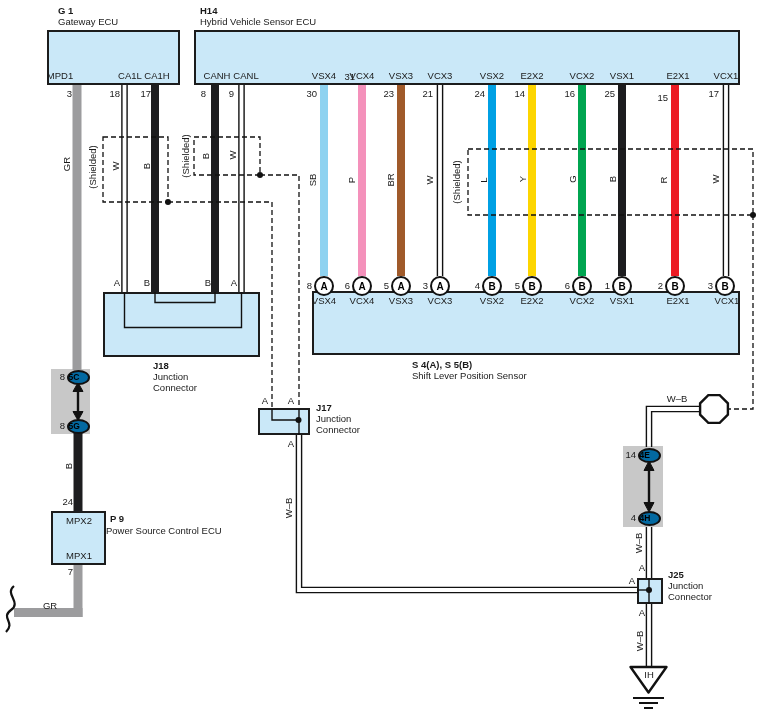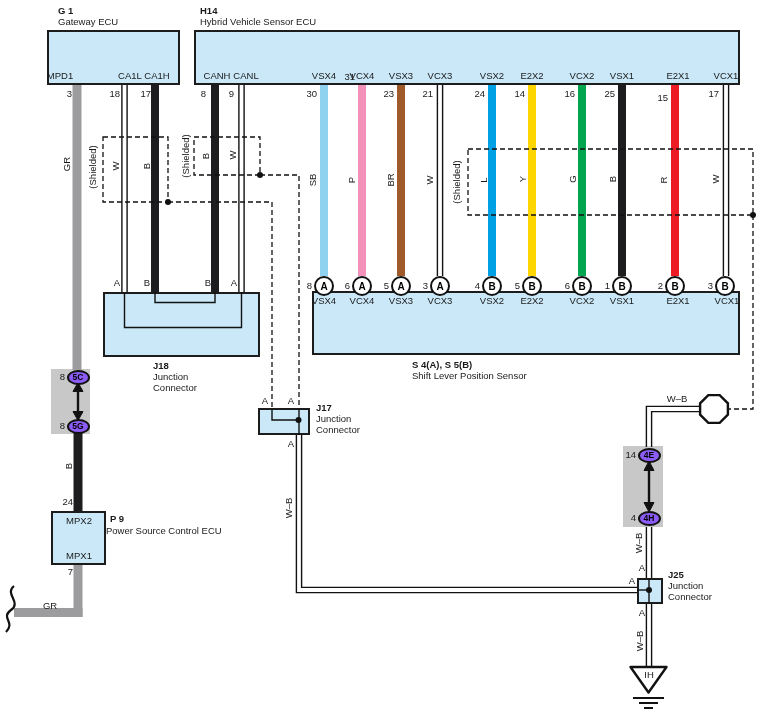--- a/index.html
+++ b/index.html
@@ -8,22 +8,22 @@
   .lbl{position:absolute;font:9.5px "Liberation Sans",sans-serif;color:#1a1a1a;white-space:nowrap;z-index:6;}
   .b{font-weight:bold;}
   .c{transform:translateX(-50%);}
   .r{transform:translateX(-100%);}
   .rot{transform:translate(-50%,-50%) rotate(-90deg);}
   .box{position:absolute;background:#cae8f8;border:2.4px solid #1c1c1c;box-sizing:border-box;z-index:2;}
   .graybox{position:absolute;background:#c8c8c8;z-index:1;}
   .term{position:absolute;width:20px;height:20px;background:#fff;border:2.2px solid #111;
         border-radius:50%;box-sizing:border-box;display:flex;align-items:center;justify-content:center;
         font:bold 10px "Liberation Sans",sans-serif;z-index:5;}
-  .coval{position:absolute;width:23px;height:15px;background:#8b5cf6;border:2.2px solid #111;
-        border-radius:50%;box-sizing:border-box;display:flex;align-items:center;justify-content:center;
+  .coval{position:absolute;width:23px;height:15px;background:#0369a1;border:2.2px solid #111;
+        border-radius:50%;box-sizing:border-box;display:flex;align-items:center;
         font:bold 8.5px "Liberation Sans",sans-serif;z-index:5;}
   svg{position:absolute;left:0;top:0;z-index:4;}
 </style>
 </head>
 <body>
 
 <div id="canvas">
 
   <div class="box" style="left:47px;top:30px;width:133px;height:55px;"></div>
   <div class="box" style="left:194px;top:30px;width:546px;height:55px;"></div>

